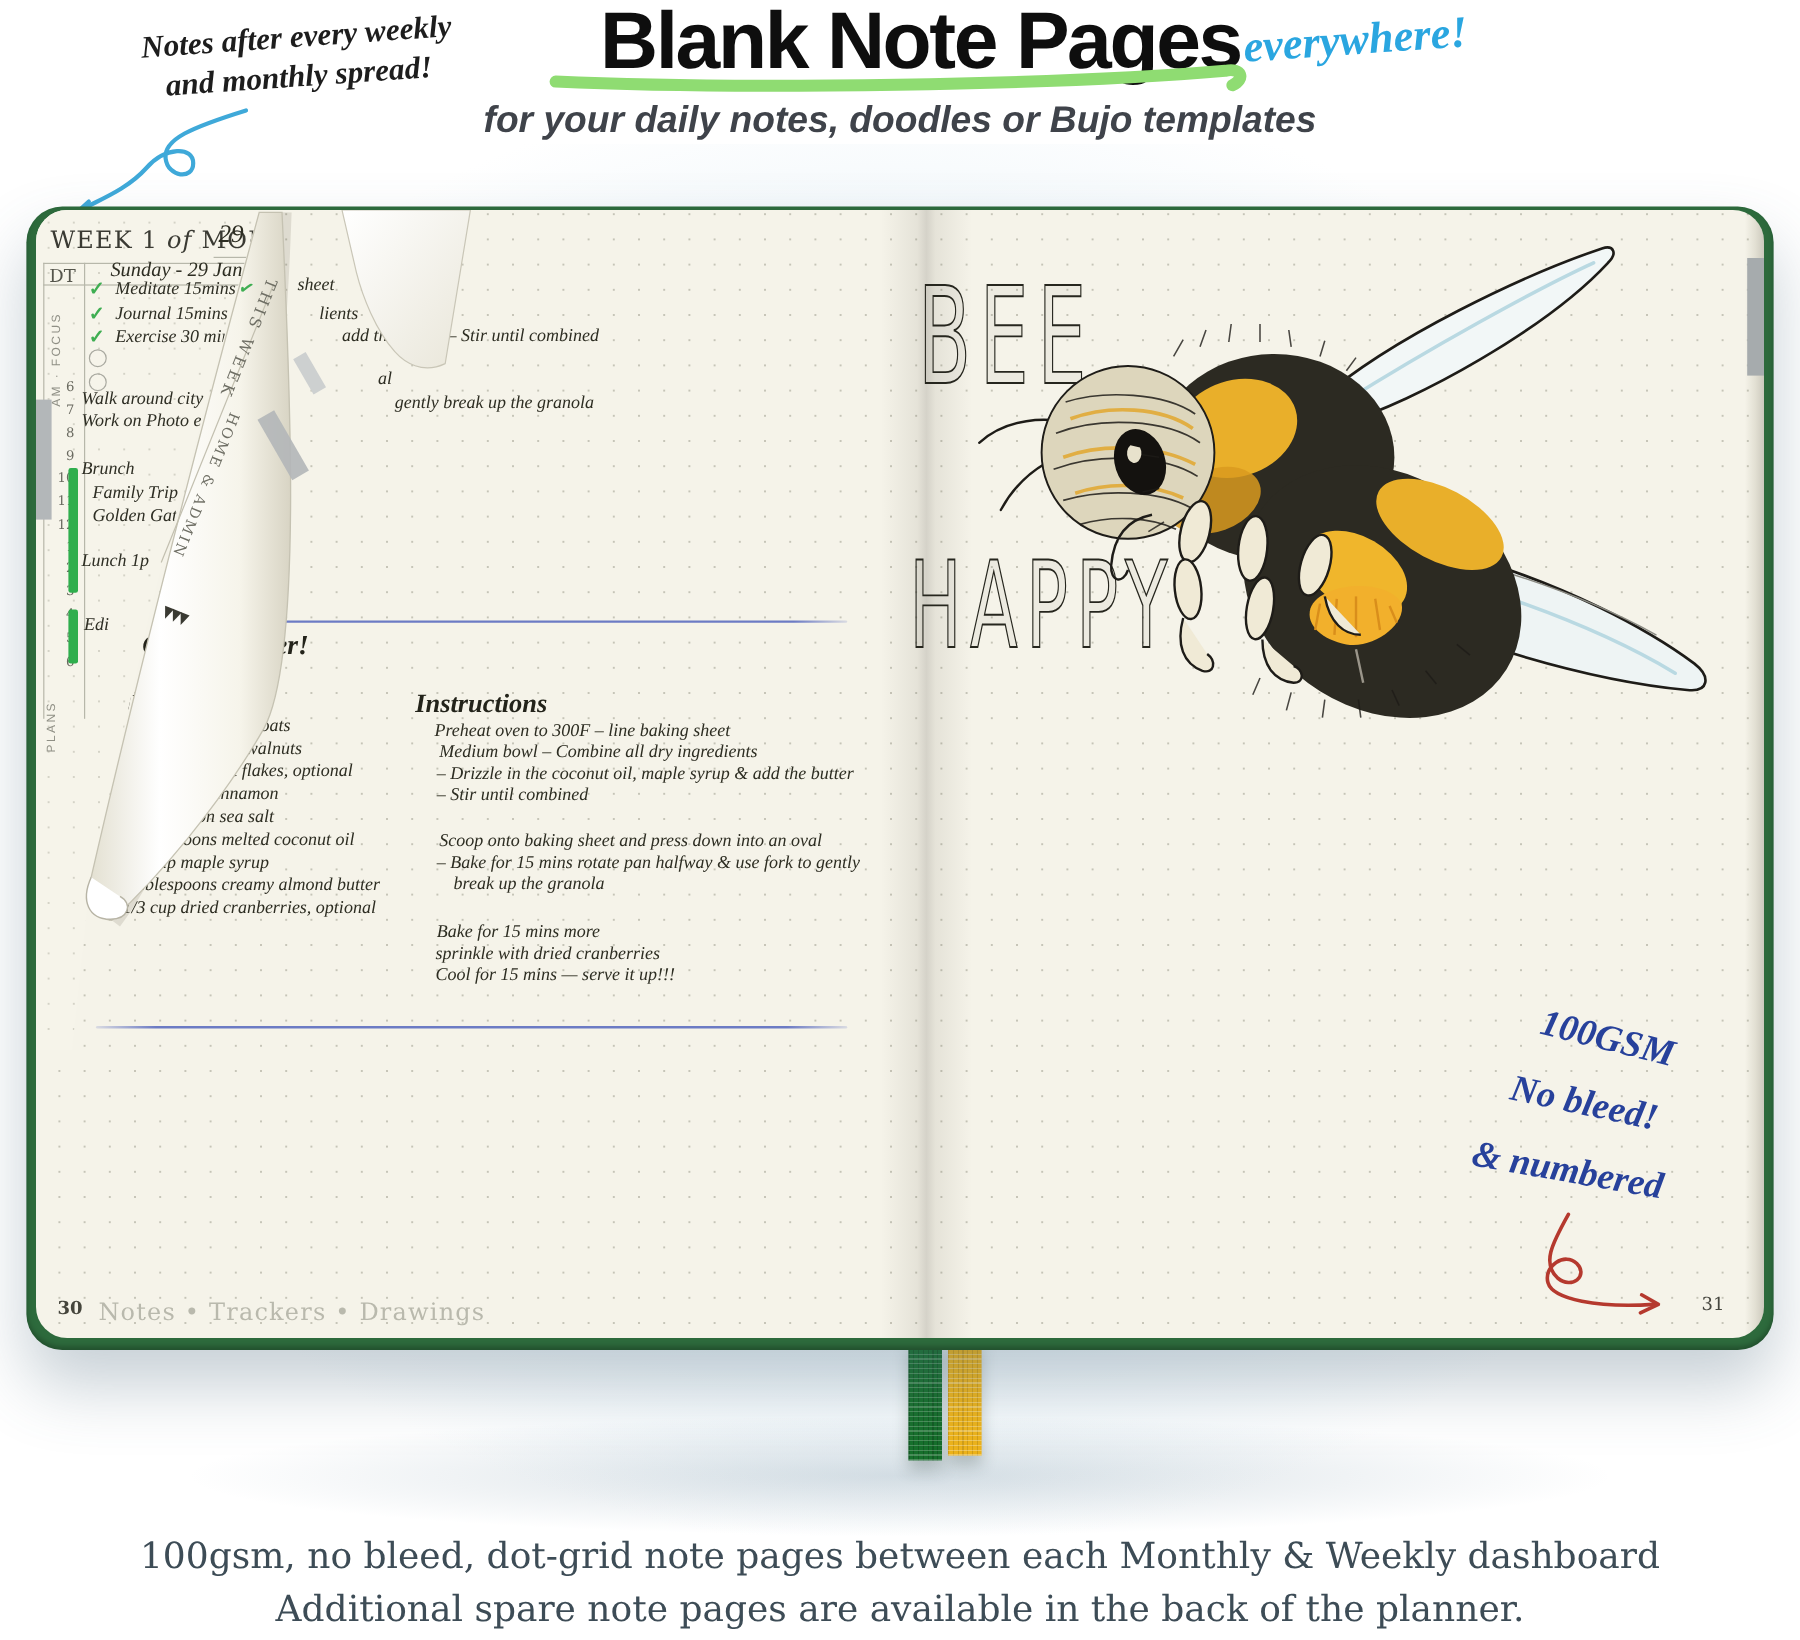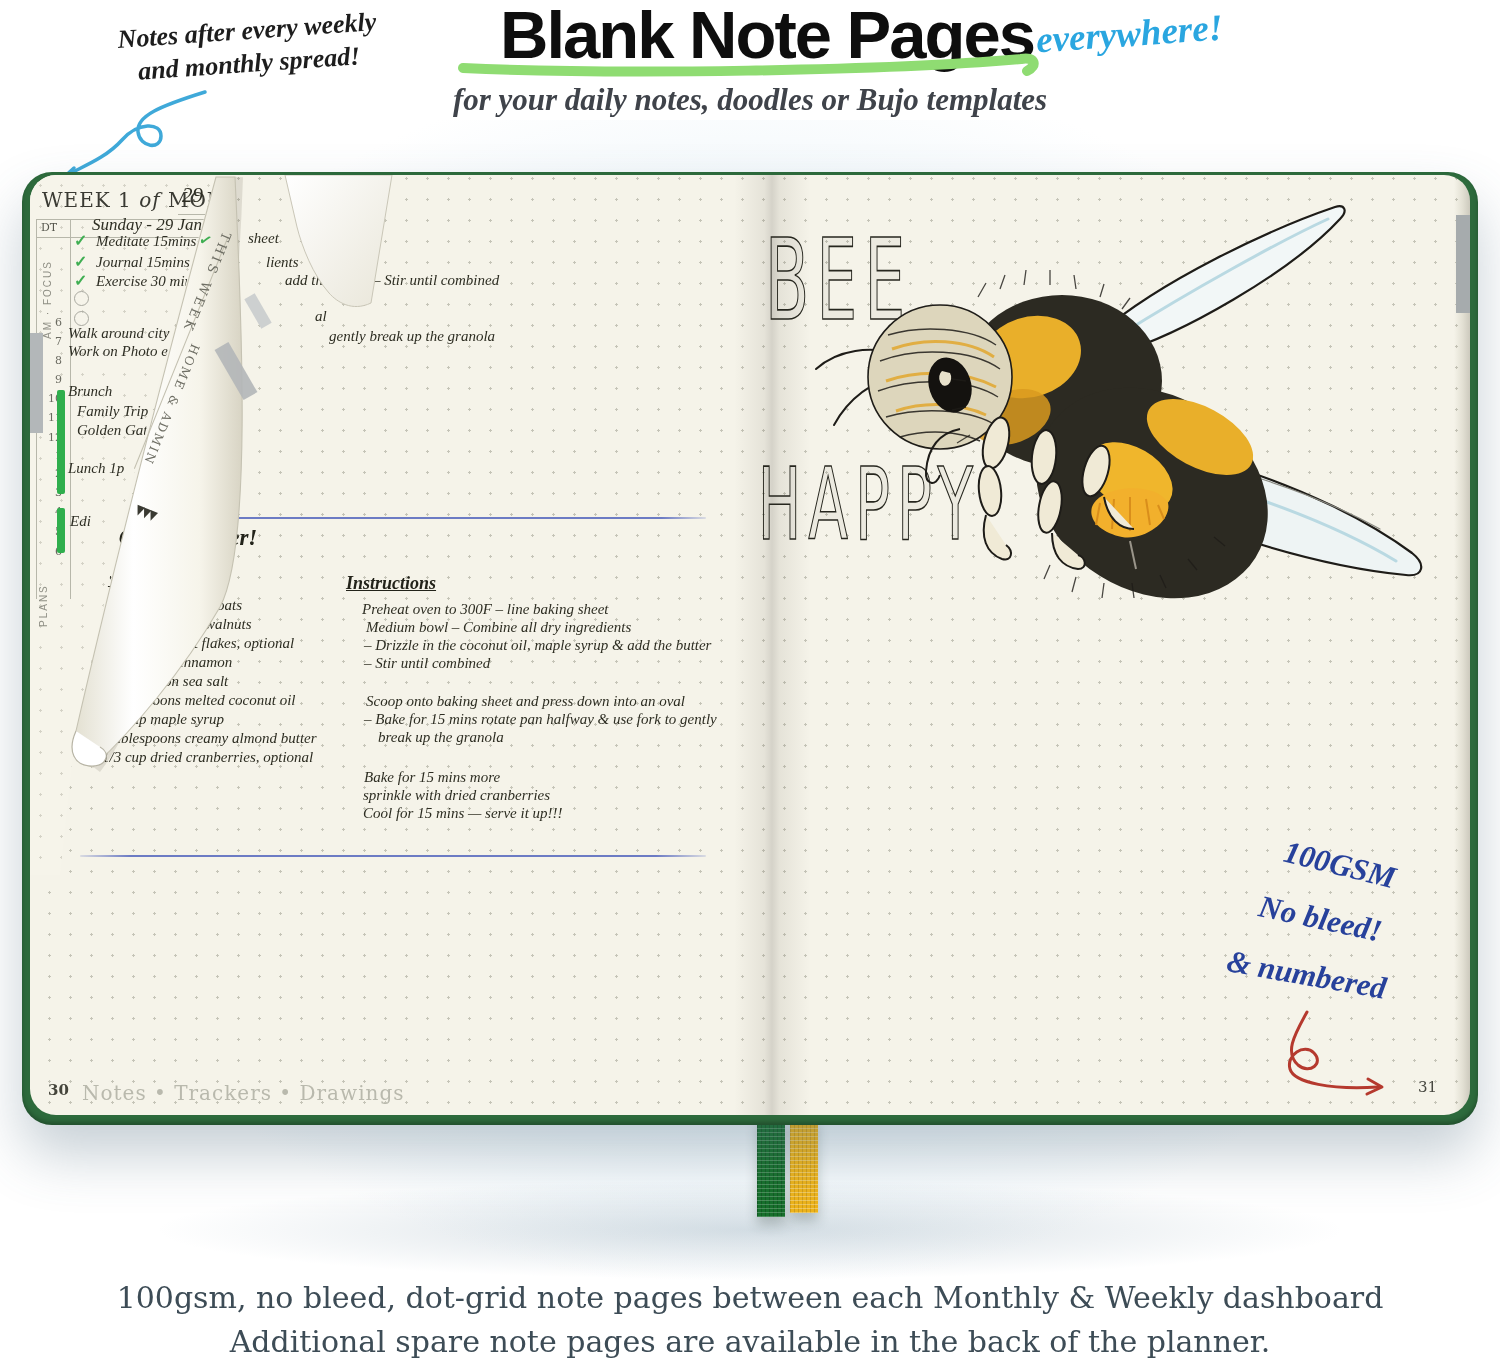--- a/index.html
+++ b/index.html
@@ -11,21 +11,21 @@
   .bg-ellipse{left:20px;top:120px;width:1460px;height:1160px;
     background:radial-gradient(ellipse at 50% 48%, #dcebf5 0%, #e4f0f7 38%, rgba(255,255,255,0) 72%);}
   .floor-shadow{left:150px;top:1180px;width:1200px;height:100px;
     background:radial-gradient(ellipse at 50% 50%, rgba(110,140,160,.28), rgba(255,255,255,0) 70%);}
 
   
   .title-wrap{top:0;left:0;width:100%;text-align:center;}
   .main-title{font-size:67px;font-weight:900;letter-spacing:-2px;color:#0e0e0e;line-height:70px;margin-left:34px;}
   .hand{font-family:cursive;font-style:italic;}
   .highlight{left:1036px;top:12px;font-size:37px;font-weight:700;color:#2aa6e0;transform:rotate(-4deg);}
-  .subtitle{top:82px;left:0;width:100%;text-align:center;font-family:Liberation Serif, serif;
+  .subtitle{top:82px;left:0;width:100%;text-align:center;font-family:Liberation Sans, sans-serif;
     font-style:italic;font-weight:700;font-size:31px;color:#3f434a;}
   .annotation{left:78px;top:14px;width:340px;text-align:center;font-size:26px;line-height:33px;
     color:#1d1d1d;font-weight:700;transform:rotate(-4deg);}
 
   
   .book{left:22px;top:172px;width:1456px;height:953px;background:#2d6a3c;border-radius:30px;
     box-shadow:0 30px 55px rgba(70,100,120,.30), inset 0 -3px 4px rgba(0,0,0,.25);}
   .pages{left:8px;top:3px;width:1440px;height:940px;background:#f5f3e9;border-radius:26px;overflow:hidden;
     background-image:radial-gradient(rgba(125,125,108,.40) 1.05px, rgba(0,0,0,0) 1.2px);
     background-size:21px 21px;background-position:9px 14px;}
@@ -49,21 +49,21 @@
   .sched{font-size:15px;color:#2e2e24;}
   .vlabel{writing-mode:vertical-rl;transform:rotate(180deg);font-size:10px;letter-spacing:2px;
     color:#8f8f85;font-family:"Liberation Sans",sans-serif;}
   .gray-tab{background:#b3b7b9;}
 
   
   .note-layer{left:0;top:0;width:712px;height:1112px;z-index:1;}
   .frag,.rec{font-size:15px;color:#2d2d22;white-space:nowrap;}
   .blue-line{height:2px;background:linear-gradient(90deg, rgba(108,123,196,.2), #6c7bc4 8%, #6c7bc4 92%, rgba(108,123,196,.2));border-radius:2px;}
   .recipe-title{font-size:23px;font-weight:700;color:#23231a;}
-  .col-header{font-size:18px;font-weight:700;color:#23231a;text-decoration:underline;}
+  .col-header{font-size:22px;font-weight:700;color:#23231a;}
   .footer-num{font-family:"DejaVu Serif",serif;font-size:15px;font-weight:700;color:#45453c;}
   .footer-tags{font-family:"DejaVu Serif",serif;font-size:20px;color:#b9b9ad;letter-spacing:1px;}
 
   
   .curl-svg{left:0;top:0;z-index:4;pointer-events:none;}
 
   
   .doodle-svg text{font-family:"DejaVu Sans",sans-serif;fill:rgba(0,0,0,.035);stroke:#26261e;
     stroke-width:1.6px;letter-spacing:12px;}
   .blue-note{font-size:31px;font-weight:700;color:#27419b;white-space:nowrap;}
@@ -159,21 +159,21 @@
         <span>MONTH:</span>
       </div>
       <div class="abs hand" style="left:152px;top:8px;font-size:21px;color:#2d2d22;">29 Ja</div>
       <div class="abs tline" style="left:148px;top:39px;width:130px;height:1px;"></div>
 
       <div class="abs tline" style="left:6px;top:44px;width:440px;height:1px;"></div>
       <div class="abs tline" style="left:6px;top:44px;width:1px;height:380px;"></div>
       <div class="abs tline" style="left:40px;top:44px;width:1px;height:380px;"></div>
       <div class="abs tline" style="left:6px;top:62px;width:440px;height:1px;"></div>
 
-      <div class="abs wk-serif" style="left:11px;top:46px;font-size:11px;color:#55554c;">DT</div>
+      <div class="abs wk-serif" style="left:11px;top:46px;font-size:15px;color:#55554c;">DT</div>
       <div class="abs hand" style="left:62px;top:40px;font-size:17px;color:#2d2d22;">Sunday  -  29 Jan</div>
 
       <div class="abs check-glyph" style="left:44px;top:56px;">✓</div>
       <div class="abs check-item hand" style="left:66px;top:58px;">Meditate 15mins</div>
       <div class="abs check-glyph" style="left:44px;top:77px;">✓</div>
       <div class="abs check-item hand" style="left:66px;top:79px;">Journal 15mins</div>
       <div class="abs check-glyph" style="left:44px;top:96px;">✓</div>
       <div class="abs check-item hand" style="left:66px;top:98px;">Exercise 30 mins</div>
       <div class="abs circle" style="left:44px;top:116px;"></div>
       <div class="abs circle" style="left:44px;top:136px;"></div>

